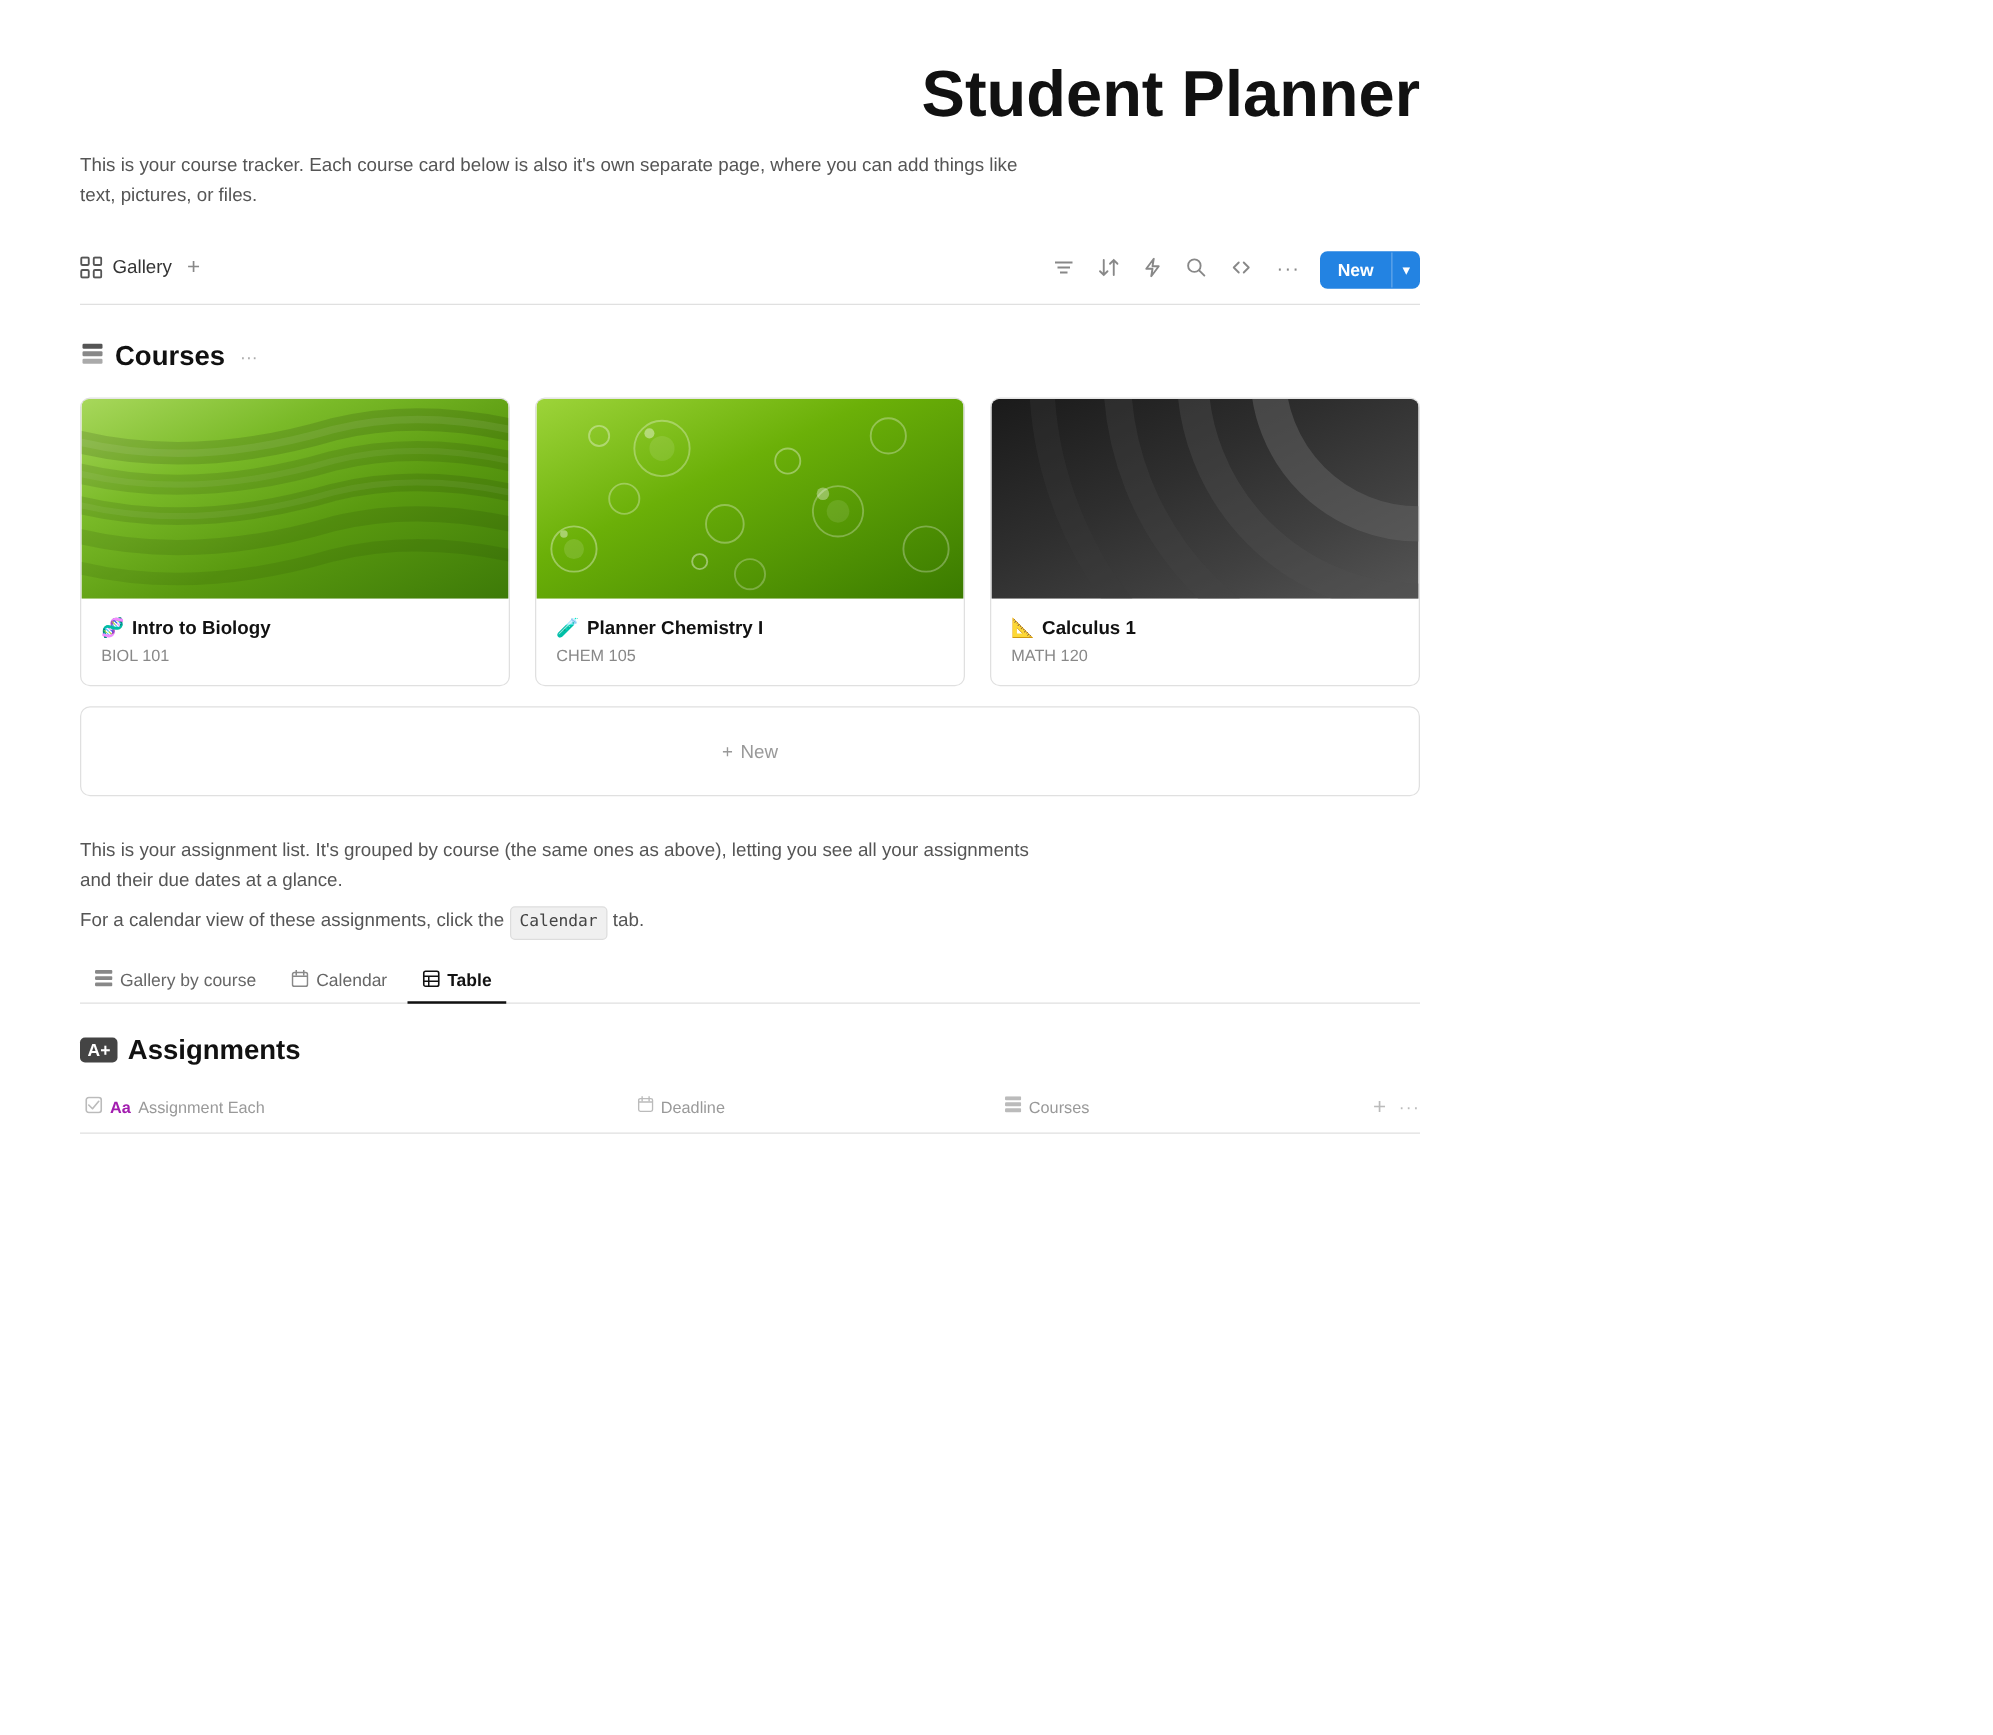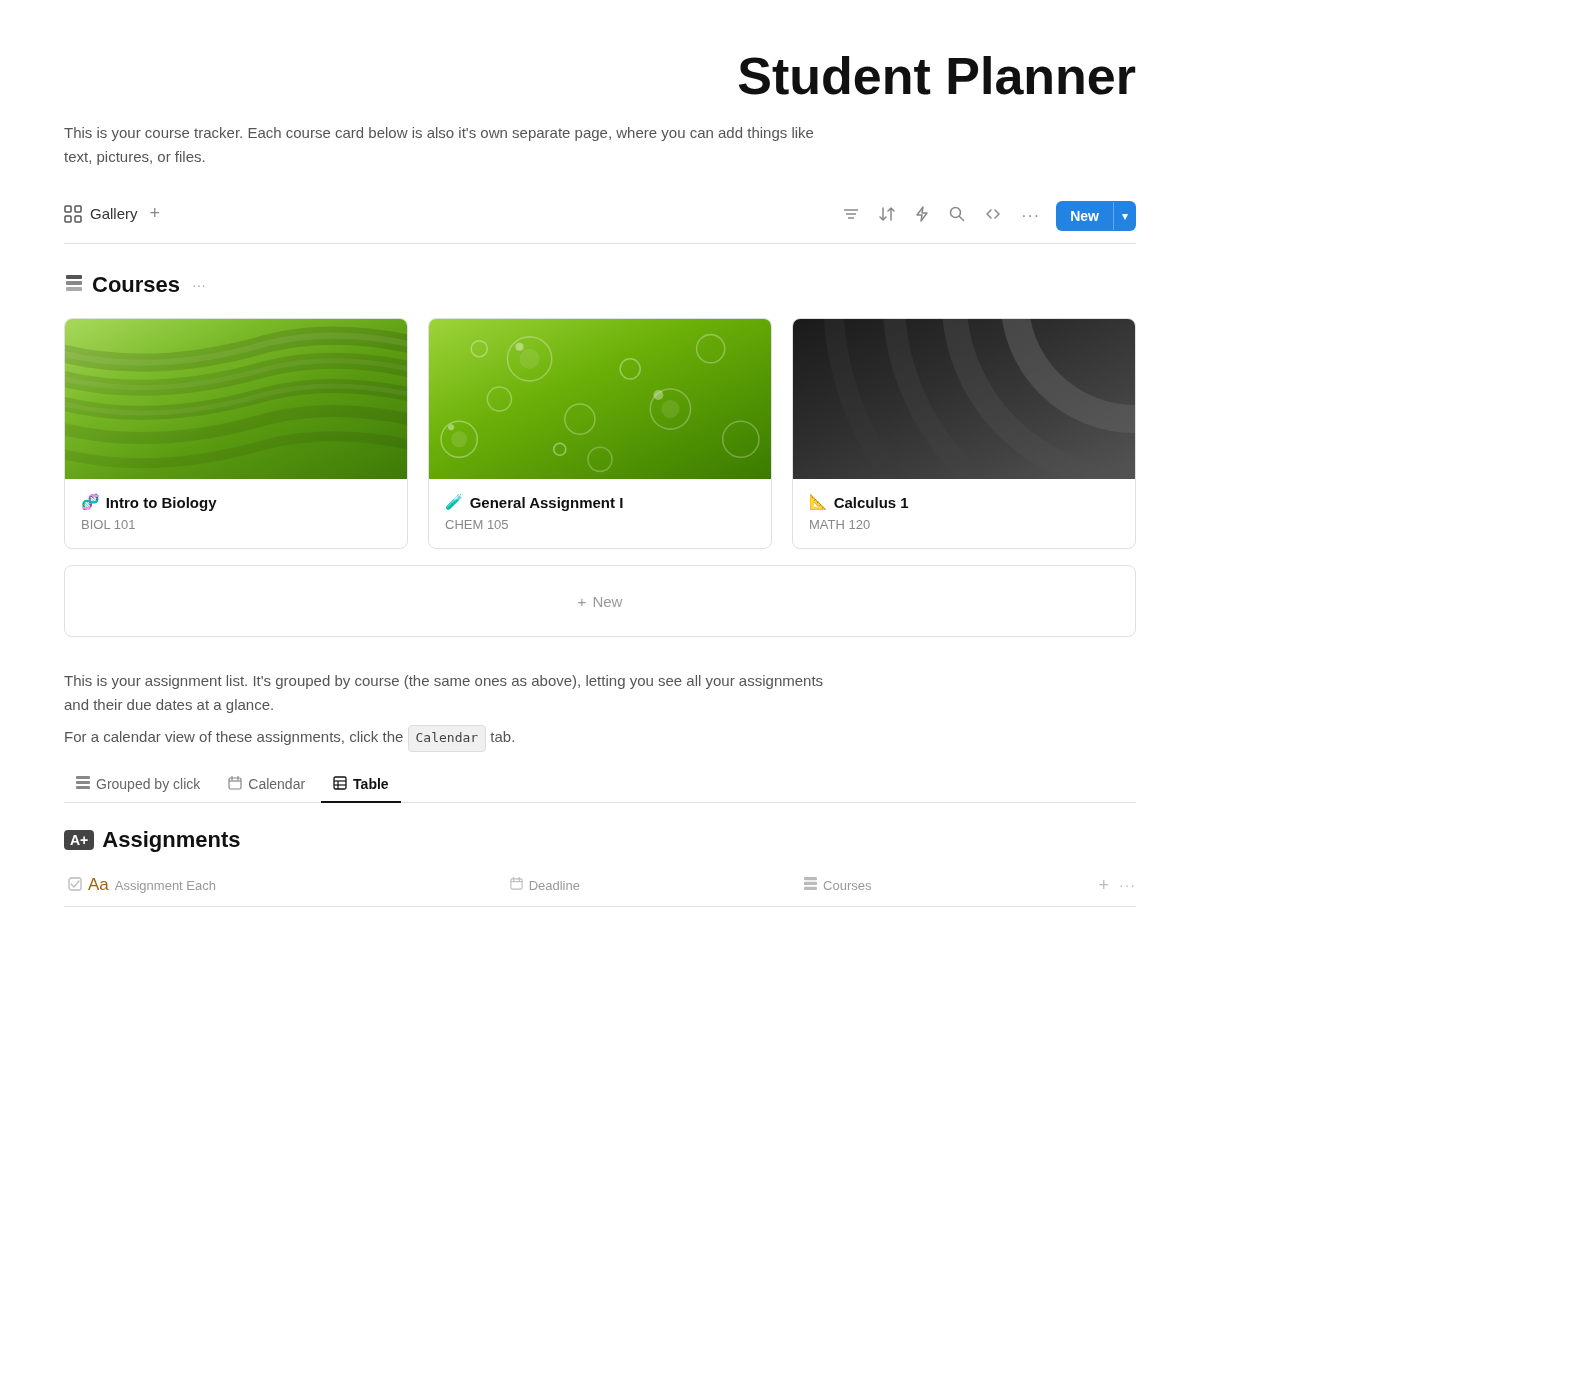--- a/index.html
+++ b/index.html
@@ -409,21 +409,21 @@
         <circle cx="130" cy="130" r="6" fill="none" stroke="rgba(255,255,255,0.4)" stroke-width="1.5"></circle>
 
         <circle cx="90" cy="28" r="4" fill="rgba(255,255,255,0.4)"></circle>
         <circle cx="228" cy="76" r="5" fill="rgba(255,255,255,0.35)"></circle>
         <circle cx="22" cy="108" r="3" fill="rgba(255,255,255,0.4)"></circle>
       </svg>
     </div>
     <div class="course-card-body">
       <div class="course-card-name">
         <span>🧪</span>
-        <span>General Assignment I</span>
+        <span>Planner Chemistry I</span>
       </div>
       <div class="course-card-code">CHEM 105</div>
     </div>
   </div>
 
   <div class="course-card">
     <div class="leaf-svg-container">
       <svg width="100%" height="160" viewBox="0 0 340 160" preserveAspectRatio="xMidYMid slice">
         <defs>
           <linearGradient id="calcGrad" x1="0" y1="0" x2="1" y2="1">
@@ -467,21 +467,21 @@
 
 <div class="view-tabs">
   <div class="view-tab">
     <span class="view-tab-icon">
       <svg width="14" height="14" viewBox="0 0 14 14" fill="none">
         <rect x="0" y="0" width="14" height="3" rx="1" fill="#888"></rect>
         <rect x="0" y="5" width="14" height="3" rx="1" fill="#888"></rect>
         <rect x="0" y="10" width="14" height="3" rx="1" fill="#888"></rect>
       </svg>
     </span>
-    <span>Grouped by click</span>
+    <span>Gallery by course</span>
   </div>
   <div class="view-tab">
     <span class="view-tab-icon">
       <svg width="14" height="14" viewBox="0 0 14 14" fill="none">
         <rect x="1" y="2" width="12" height="11" rx="1.5" stroke="#888" stroke-width="1.2" fill="none"></rect>
         <line x1="1" y1="5" x2="13" y2="5" stroke="#888" stroke-width="1.2"></line>
         <line x1="4" y1="0" x2="4" y2="4" stroke="#888" stroke-width="1.2" stroke-linecap="round"></line>
         <line x1="10" y1="0" x2="10" y2="4" stroke="#888" stroke-width="1.2" stroke-linecap="round"></line>
       </svg>
     </span>
@@ -506,21 +506,21 @@
 </div>
 
 <div class="table-header">
   <div class="table-col table-col-name">
     <span>
       <svg width="14" height="14" viewBox="0 0 14 14" fill="none">
         <rect x="1" y="1" width="12" height="12" rx="2" stroke="#bbb" stroke-width="1.3" fill="none"></rect>
         <path d="M3 7 L6 10 L11 4" stroke="#bbb" stroke-width="1.3" stroke-linecap="round" stroke-linejoin="round"></path>
       </svg>
     </span>
-    <span style="font-size:17px;color:#a16207;font-weight:400;">Aa</span>
+    <span style="font-size:13px;color:#a21caf;font-weight:700;">Aa</span>
     <span>Assignment Each</span>
   </div>
   <div class="table-col table-col-deadline">
     <span>
       <svg width="13" height="13" viewBox="0 0 14 14" fill="none">
         <rect x="1" y="2" width="12" height="11" rx="1.5" stroke="#bbb" stroke-width="1.2" fill="none"></rect>
         <line x1="1" y1="5" x2="13" y2="5" stroke="#bbb" stroke-width="1.2"></line>
         <line x1="4" y1="0" x2="4" y2="4" stroke="#bbb" stroke-width="1.2" stroke-linecap="round"></line>
         <line x1="10" y1="0" x2="10" y2="4" stroke="#bbb" stroke-width="1.2" stroke-linecap="round"></line>
       </svg>

